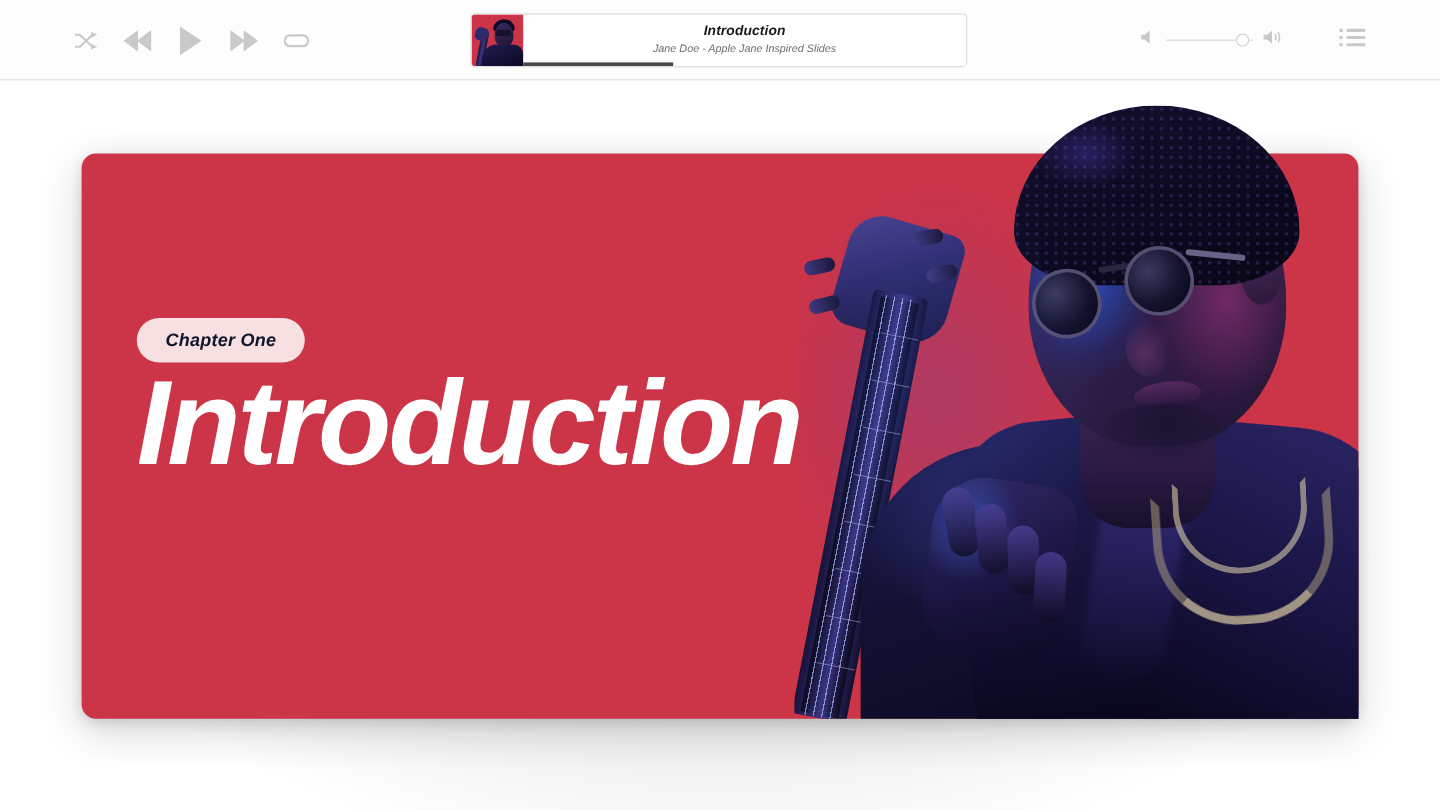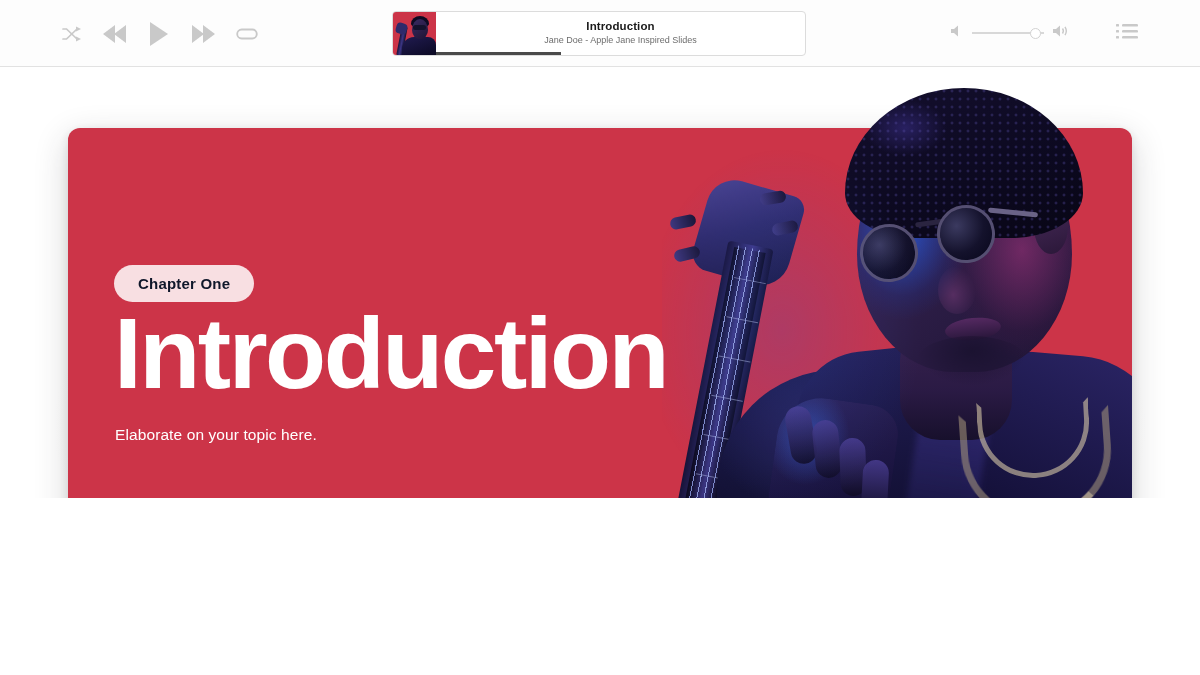--- a/index.html
+++ b/index.html
@@ -10,23 +10,24 @@
     height: 675px;
     overflow: hidden;
     font-family: "Liberation Sans", sans-serif;
     background: #ffffff;
   }
 
   
   .app {
     position: relative;
     width: 1200px;
-    height: 498px;
+    height: 675px;
     background: #ffffff;
     overflow: hidden;
+    font-style: italic;
   }
 
   
   .player-bar {
     position: absolute;
     top: 0; left: 0;
     width: 1200px;
     height: 67px;
     background: #fdfdfd;
     border-bottom: 1px solid #e2e2e2;
@@ -685,21 +686,20 @@
 
   <div class="stage">
 
     <div class="slide-wrap">
 
       <div class="slide"></div>
 
       <div class="slide-content">
         <div class="chapter-badge">Chapter One</div>
         <div class="slide-title">Introduction</div>
-        <div class="slide-sub">Elaborate on your topic here.</div>
       </div>
 
       <div class="photo-layer">
         <div class="photo">
           <div class="photo-inner">
 
             <div class="fig headstock"></div>
             <div class="fig peg p1"></div>
             <div class="fig peg p2"></div>
             <div class="fig peg p3"></div>

